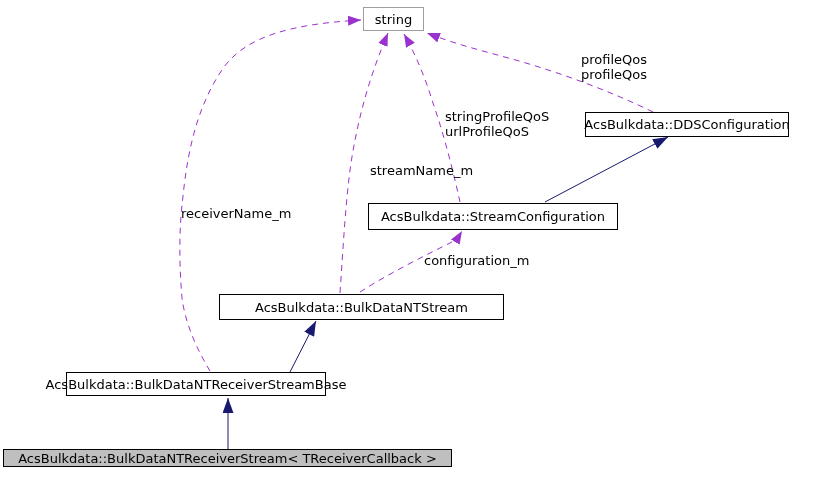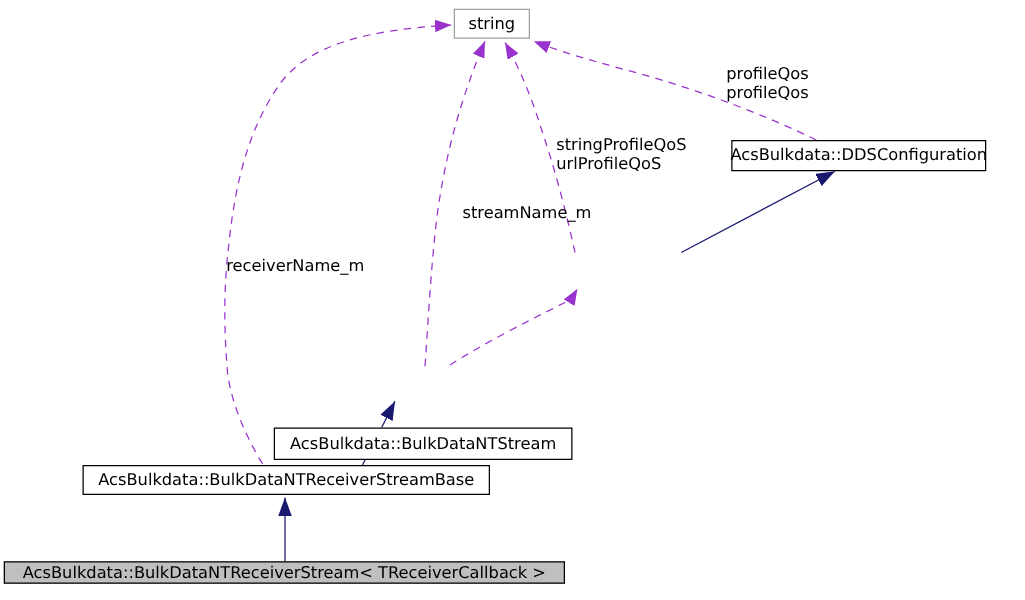--- a/index.html
+++ b/index.html
@@ -85,35 +85,37 @@
 
     <path class="inherit-edge" d="M 228,449 L 228,398" marker-end="url(#arrow-inherit)"></path>
     <path class="inherit-edge" d="M 290,372 L 316,321" marker-end="url(#arrow-inherit)"></path>
     <path class="inherit-edge" d="M 545,202 L 668,137" marker-end="url(#arrow-inherit)"></path>
   </svg>
 
   <div class="node external" style="left:363px; top:7px; width:61px; height:24px;">string</div>
 
   <div class="node" style="left:585px; top:112px; width:204px; height:25px;">AcsBulkdata::DDSConfiguration</div>
 
+  <div class="node" style="left:368px; top:203px; width:250px; height:27px;">AcsBulkdata::StreamConfiguration</div>
 
-  <div class="node" style="left:219px; top:294px; width:239px; height:26px;margin-top:48px;">AcsBulkdata::BulkDataNTStream</div>
+  <div class="node" style="left:219px; top:294px; width:285px; height:26px;">AcsBulkdata::BulkDataNTStream</div>
 
-  <div class="node" style="left:66px; top:372px; width:326px; height:24px;">AcsBulkdata::BulkDataNTReceiverStreamBase</div>
+  <div class="node" style="left:66px; top:372px; width:260px; height:24px;">AcsBulkdata::BulkDataNTReceiverStreamBase</div>
 
   <div class="node selected" style="left:3px; top:449px; width:449px; height:18px;">AcsBulkdata::BulkDataNTReceiverStream&lt; TReceiverCallback &gt;</div>
 
   <div class="edge-label" style="left:581px; top:52px;">
     <div>profileQos</div>
     <div>profileQos</div>
   </div>
 
   <div class="edge-label centered" style="left:445px; top:109px; width:115px;">
     <div>stringProfileQoS</div>
     <div>urlProfileQoS</div>
   </div>
 
   <div class="edge-label" style="left:356px; top:163px;margin-left:14px;">streamName_m</div>
 
   <div class="edge-label" style="left:181px; top:206px;">receiverName_m</div>
 
+  <div class="edge-label" style="left:424px; top:253px;">configuration_m</div>
 
 </div>
 
 </body></html>

